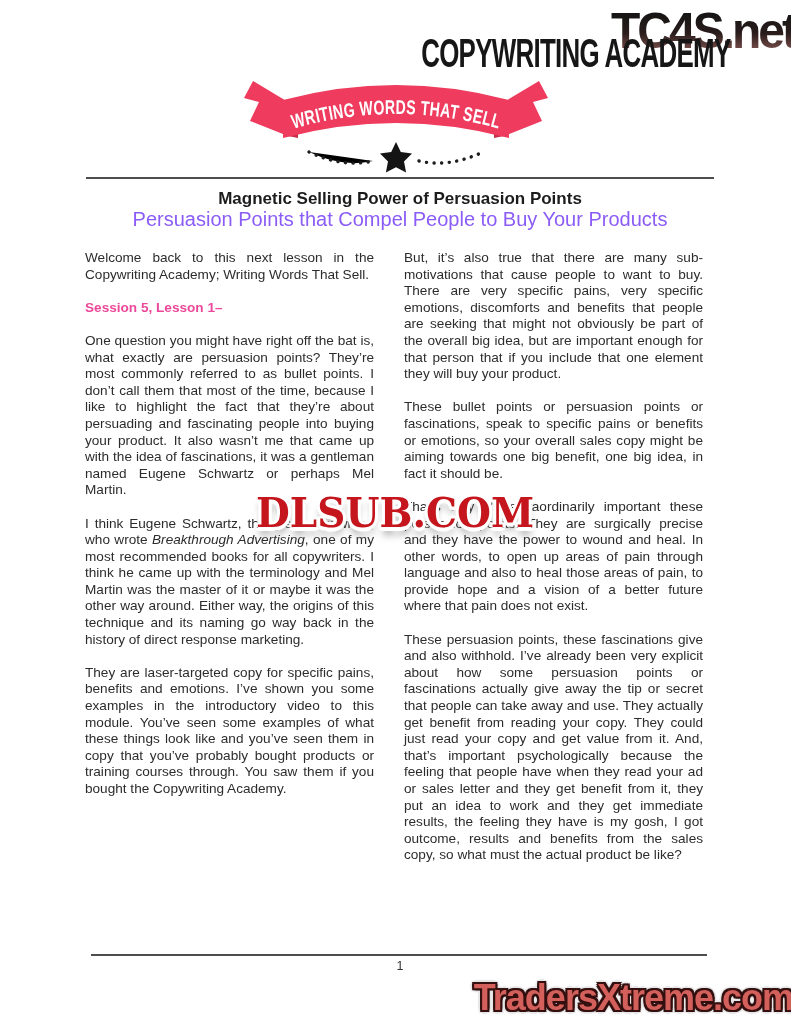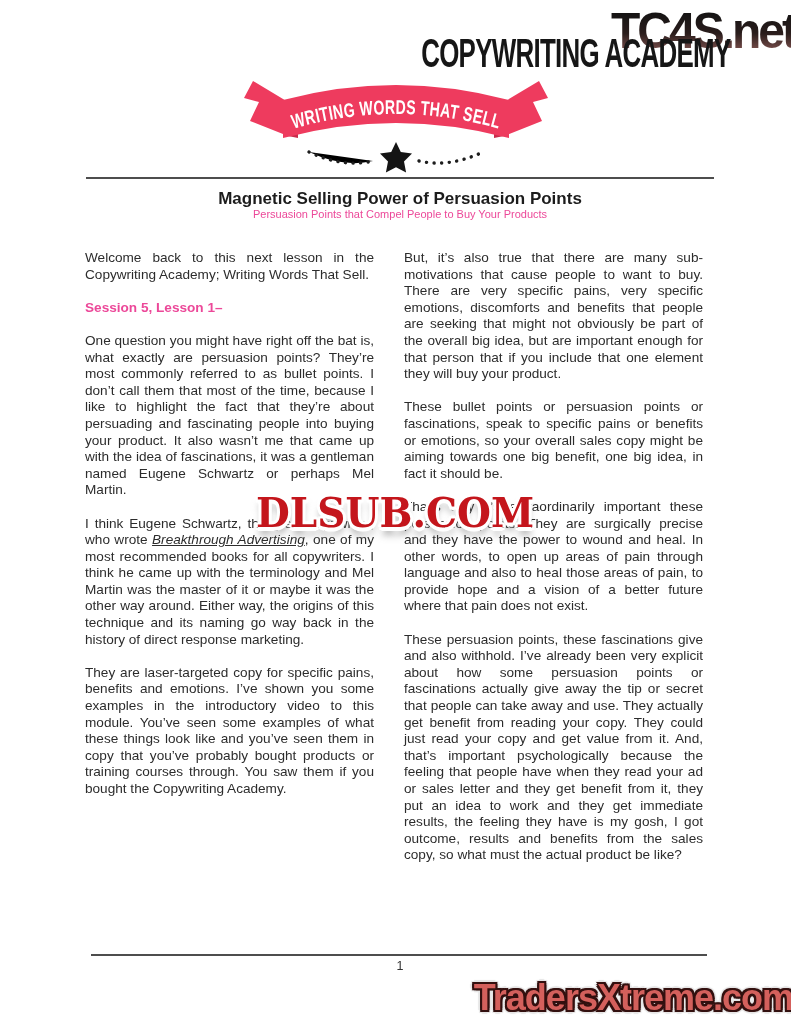--- a/index.html
+++ b/index.html
@@ -38,34 +38,34 @@
   .ribbon-svg { display:block; margin:4px auto 0; }
 
   
   .divider { position:absolute; top:177px; left:86px; width:628px; height:2px; background:#4d4d4d; }
   .doc-title {
     position:absolute; top:189px; left:85px; width:630px;
     text-align:center; font-weight:bold; font-size:17px; color:#1c1c1c;
   }
   .doc-subtitle {
     position:absolute; top:208px; left:85px; width:630px;
-    text-align:center; font-size:11px; color:#ec4899;
+    text-align:center; font-size:20px; color:#8b5cf6;
   }
 
   
   .columns {
     position:absolute; top:250px; left:85px; width:630px;
     display:flex; gap:30px;
   }
   .col { font-size:13.6px; line-height:16.6px; text-align:justify; color:#2c2c2c; }
   .col-left  { width:289px; }
   .col-right { width:299px; }
   .col p { margin:0 0 16.6px 0; }
   .col h3 { font-size:13.6px; line-height:16.6px; font-weight:bold; color:#ec4899; margin:0 0 16.6px 0; text-align:left; }
-  .italic { font-style:italic;text-decoration:underline; }
+  .italic { font-style:italic; }
 
   
   .wm-dlsub {
     position:absolute; top:489px; left:256px;
     font-family:"DejaVu Serif", serif;
     font-weight:bold; font-size:39px; letter-spacing:0px; white-space:nowrap;
     color:#c4161c;
     transform:scaleY(1.04); transform-origin:top left;
     text-shadow:
       -3px 0 0 #ffffff, 3px 0 0 #ffffff, 0 -3px 0 #ffffff, 0 3px 0 #ffffff,

